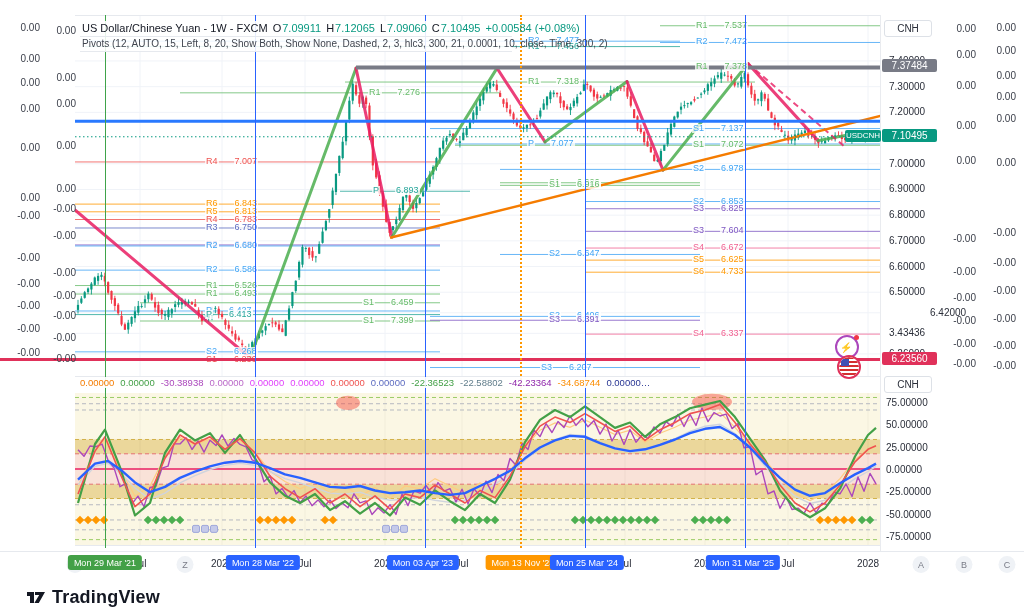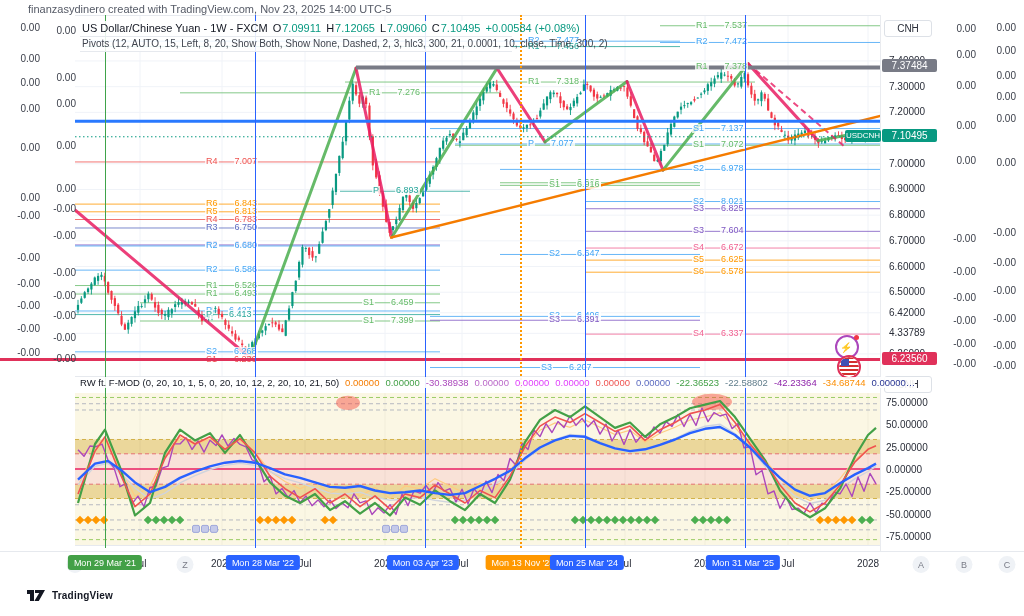--- a/index.html
+++ b/index.html
@@ -34,36 +34,35 @@
   .tlabel{position:absolute;top:558px;transform:translateX(-50%);font-size:10px;color:#2a2e39;z-index:5;}
   .tbadge{position:absolute;top:555px;transform:translateX(-50%);color:#fff;font-size:9px;
           padding:2.5px 6px;border-radius:3px;z-index:7;white-space:nowrap;}
   .navbtn{position:absolute;top:556px;width:17px;height:17px;border-radius:50%;background:#eff2f6;
           color:#787b86;font-size:9px;display:flex;align-items:center;justify-content:center;
           transform:translateX(-50%);z-index:6;}
   #axisline{position:absolute;left:0;top:551px;width:1024px;border-top:1px solid #e6e9ee;z-index:2;}
   #axsep{position:absolute;left:880px;top:15px;height:536px;border-left:1px solid #e9ebef;z-index:2;}
   #pinkline{position:absolute;left:0;top:358px;width:880px;height:3px;background:#e0315a;z-index:2;}
   #logo{position:absolute;left:26px;top:587px;display:flex;align-items:center;gap:6px;z-index:8;}
-  #logo .brand{font-weight:bold;font-size:10px;color:#131722;letter-spacing:.2px;}
+  #logo .brand{font-weight:bold;font-size:18px;color:#131722;letter-spacing:.2px;}
   .icn{position:absolute;border-radius:50%;background:#fff;display:flex;align-items:center;
        justify-content:center;z-index:5;}
   #icn-bolt{left:835px;top:335px;width:20px;height:20px;border:2px solid #ab47bc;font-size:10px;color:#f59f00;}
   #icn-bolt::after{content:"";position:absolute;right:-2px;top:-2px;width:5px;height:5px;border-radius:50%;background:#f23645;}
   #icn-flag{left:837px;top:355px;width:20px;height:20px;border:2px solid #e0315a;overflow:hidden;}
   #icn-flag .stripes{width:100%;height:100%;border-radius:50%;
       background:repeating-linear-gradient(180deg,#d32f2f 0 2px,#fff 2px 4px);}
   #icn-flag .union{position:absolute;left:2px;top:2px;width:8px;height:7px;background:#3f51b5;border-radius:2px 0 0 0;}
 </style>
 </head>
 <body>
 
 <div id="wrap">
 
-  <div class="attr">finanzasydinero created with TradingView.com, Nov 23, 2025 14:00 UTC-5</div>
 
   <div class="legendrow" id="legend1">
     <span>US Dollar/Chinese Yuan - 1W - FXCM</span>
     <span>O</span>
       <span class="tealv" style="margin-left:-4px">7.09911</span>
     <span>H</span>
       <span class="tealv" style="margin-left:-4px">7.12065</span>
     <span>L</span>
       <span class="tealv" style="margin-left:-4px">7.09060</span>
     <span>C</span>
@@ -740,41 +739,41 @@
         <div class="pl" style="left: 617px; top: 124.251px; color: rgb(102, 187, 106);">
           <span>S1</span>
           <span>7.072</span>
         </div>
         <div class="pl" style="left: 617px; top: 148.405px; color: rgb(66, 165, 245);">
           <span>S2</span>
           <span>6.978</span>
         </div>
         <div class="pl" style="left: 617px; top: 180.525px; color: rgb(66, 165, 245);">
           <span>S2</span>
-          <span>8.021</span>
+          <span>6.853</span>
         </div>
         <div class="pl" style="left: 617px; top: 187.719px; color: rgb(126, 87, 194);">
           <span>S3</span>
           <span>6.825</span>
         </div>
         <div class="pl" style="left: 617px; top: 210.332px; color: rgb(126, 87, 194);">
           <span>S3</span>
           <span>7.604</span>
         </div>
         <div class="pl" style="left: 617px; top: 227.034px; color: rgb(240, 98, 146);">
           <span>S4</span>
           <span>6.672</span>
         </div>
         <div class="pl" style="left: 617px; top: 239.111px; color: rgb(255, 152, 0);">
           <span>S5</span>
           <span>6.625</span>
         </div>
         <div class="pl" style="left: 617px; top: 251.188px; color: rgb(255, 152, 0);">
           <span>S6</span>
-          <span>6.578</span>
+          <span>4.733</span>
         </div>
         <div class="pl" style="left: 617px; top: 313.116px; color: rgb(240, 98, 146);">
           <span>S4</span>
           <span>6.337</span>
         </div>
         <div class="pl" style="left: 473px; top: 161.767px; color: rgb(102, 187, 106);">
           <span>S1</span>
           <span>6.926</span>
         </div>
         <div class="pl" style="left: 473px; top: 164.336px; color: rgb(102, 187, 106);">
@@ -796,21 +795,20 @@
         <div class="pl" style="left: 465px; top: 346.52px; color: rgb(66, 165, 245);">
           <span>S3</span>
           <span>6.207</span>
         </div>
       </div>
   </div>
 
   <div id="pinkline"></div>
 
   <div id="ilegend">
-    <span>RW ft. F-MOD (0, 20, 10, 1, 5, 0, 20, 10, 12, 2, 20, 10, 21, 50)</span>
     <span id="ivals" style="display:flex;gap:6px">
         <span style="color: rgb(245, 124, 0);">0.00000</span>
         <span style="color: rgb(67, 160, 71);">0.00000</span>
         <span style="color: rgb(171, 71, 188);">-30.38938</span>
         <span style="color: rgb(186, 104, 200);">0.00000</span>
         <span style="color: rgb(224, 64, 251);">0.00000</span>
         <span style="color: rgb(224, 64, 251);">0.00000</span>
         <span style="color: rgb(239, 83, 80);">0.00000</span>
         <span style="color: rgb(92, 107, 192);">0.00000</span>
         <span style="color: rgb(67, 160, 71);">-22.36523</span>
@@ -927,22 +925,22 @@
   <div id="paxis">
       <div class="ptick" style="top: 54.9679px;">7.40000</div>
       <div class="ptick" style="top: 80.6638px;">7.30000</div>
       <div class="ptick" style="top: 106.36px;">7.20000</div>
       <div class="ptick" style="top: 157.752px;">7.00000</div>
       <div class="ptick" style="top: 183.448px;">6.90000</div>
       <div class="ptick" style="top: 209.143px;">6.80000</div>
       <div class="ptick" style="top: 234.839px;">6.70000</div>
       <div class="ptick" style="top: 260.535px;">6.60000</div>
       <div class="ptick" style="top: 286.231px;">6.50000</div>
-      <div class="ptick" style="top: 306.788px;">6.42000</div>
-      <div class="ptick" style="top: 327.345px;">4.33789</div>
+      <div class="ptick" style="top: 306.788px; margin-left: 41px;">6.42000</div>
+      <div class="ptick" style="top: 327.345px;">3.43436</div>
       <div class="ptick" style="top: 347.901px;">6.26000</div>
       <div class="pbadge" style="background: rgb(120, 123, 134); top: 59.4433px;">7.37484</div>
       <div class="pbadge" style="background: rgb(8, 153, 129); top: 128.771px;">7.10495</div>
       <div class="pbadge" style="background: rgb(224, 49, 90); top: 352.171px;">6.23560</div>
       <div id="chip" style="top: 129.771px;">USDCNH</div>
     </div>
   <div id="iaxis">
       <div class="itick" style="top: 396.941px;">75.00000</div>
       <div class="itick" style="top: 419.294px;">50.00000</div>
       <div class="itick" style="top: 441.647px;">25.00000</div>

